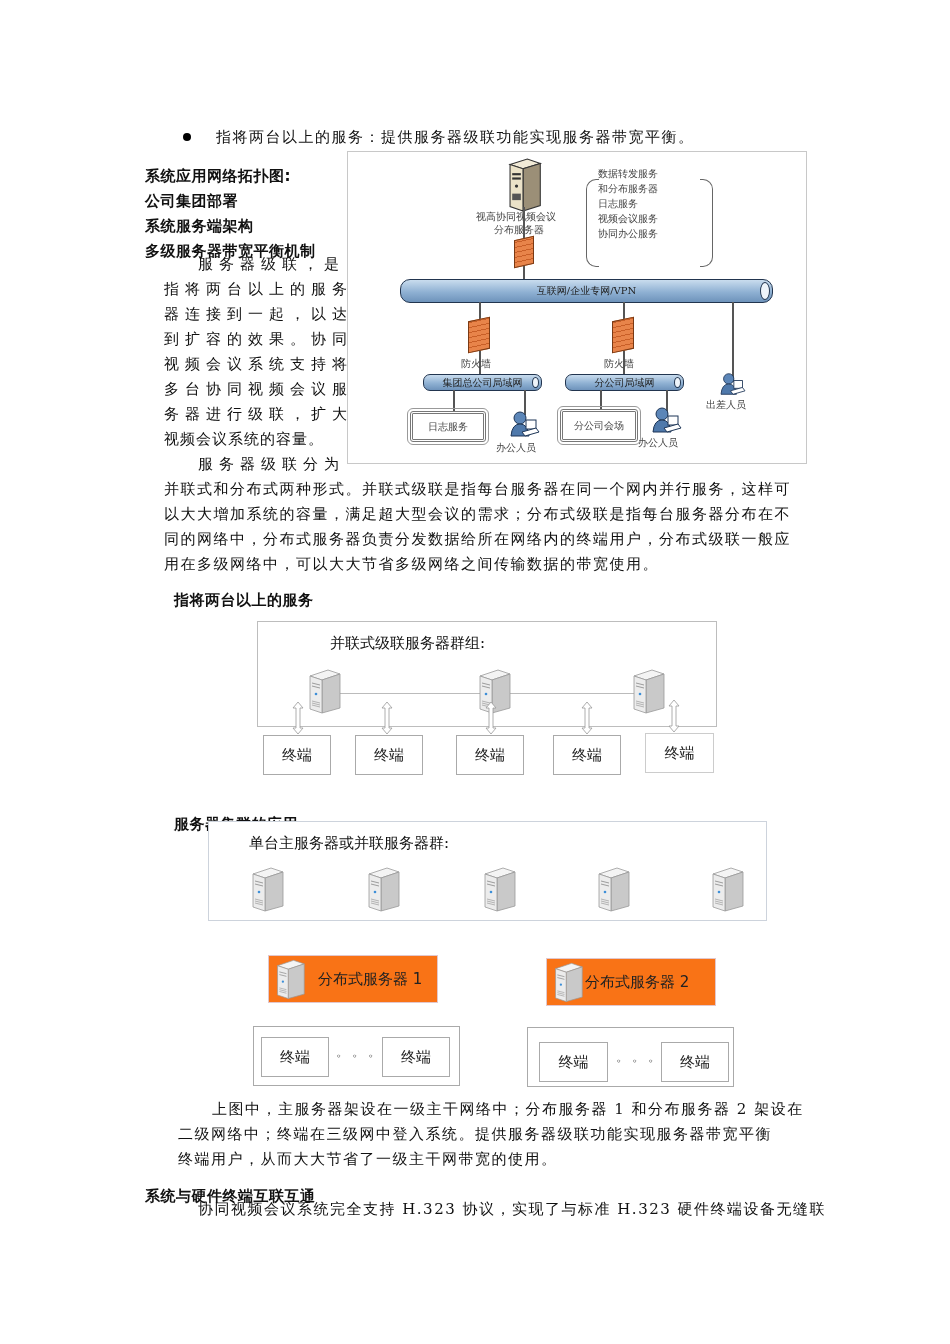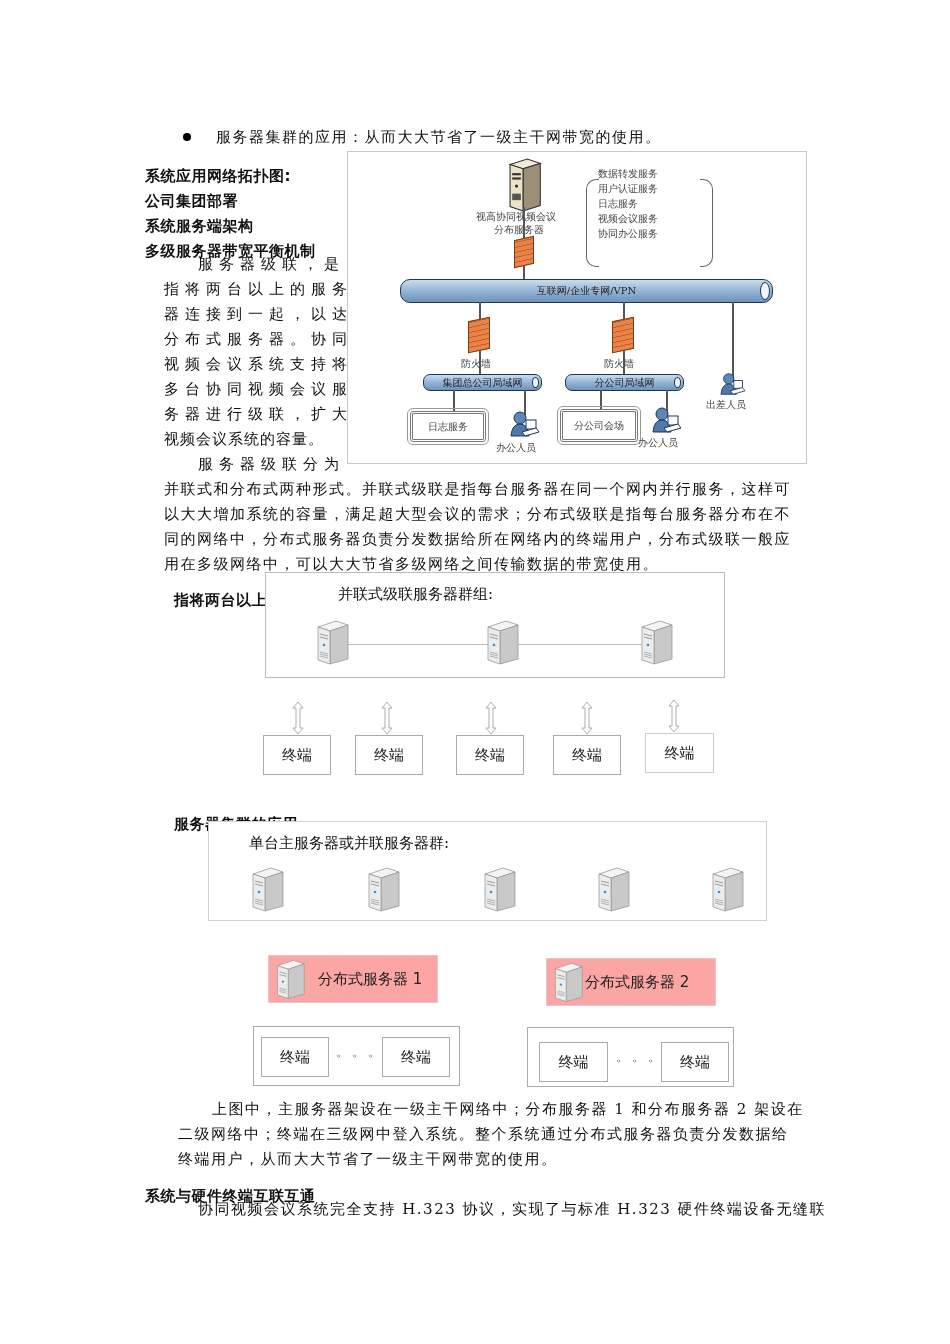--- a/index.html
+++ b/index.html
@@ -12,21 +12,21 @@
   .frame{border:1px solid #bdbdbd;background:#fff;}
   .sm{font-size:10px;color:#444;white-space:nowrap;line-height:15px;}
   .pipe{border:1.5px solid #22354f;border-radius:10px;background:linear-gradient(#c9dcee,#8fb1d3 55%,#6e93bb);display:flex;align-items:center;justify-content:center;font-size:10px;color:#222;}
   .pipe-end{position:absolute;right:2px;top:2px;bottom:2px;width:8px;border-radius:50%;border:1.5px solid #22354f;background:#eef4fa;}
   .wall{background:repeating-linear-gradient(0deg,#e8844a 0 4px,#c85e27 4px 5px),#e8844a;border:1px solid #7a3a14;transform:skewY(-12deg);}
   .vline{position:absolute;width:1.5px;background:#555;}
   .venue{border:3px double #777;outline:1px solid #999;outline-offset:2px;border-radius:3px;background:#fff;display:flex;align-items:center;justify-content:center;font-size:10px;color:#444;}
   .srv{position:absolute;width:36px;height:46px;}
   .term{position:absolute;border:1px solid #aaa;background:#fff;display:flex;align-items:center;justify-content:center;font-size:15px;color:#222;}
   .arrow{position:absolute;width:12px;}
-  .dsrv{position:absolute;border:1px solid #e2c7cc;background:#fca5a5;display:flex;align-items:center;}
+  .dsrv{position:absolute;border:1px solid #e2c7cc;background:#f97316;display:flex;align-items:center;}
   .dsrv span{font-family:"DejaVu Sans","Liberation Sans",sans-serif;font-size:15px;color:#222;}
 </style>
 </head>
 <body>
 
 <svg width="0" height="0" style="position:absolute">
   <defs>
     <symbol id="server-sym" viewBox="0 0 36 46">
       <polygon points="4,8 22,2 34,6 16,12" fill="#f4f4f4" stroke="#999" stroke-width="0.8"></polygon>
       <polygon points="16,12 34,6 34,40 16,45" fill="#c9c9c9" stroke="#999" stroke-width="0.8"></polygon>
@@ -50,51 +50,51 @@
       <polygon points="6,6 18,10 18,49 6,45" fill="#ebe2c8" stroke="#333" stroke-width="1"></polygon>
       <rect x="8" y="14" width="8" height="2" fill="#333"></rect>
       <rect x="8" y="18" width="8" height="2" fill="#333"></rect>
       <circle cx="12" cy="26" r="1.5" fill="#333"></circle>
       <rect x="8" y="33" width="8" height="6" fill="#555"></rect>
     </symbol>
   </defs>
 </svg>
 
 <div class="abs bullet" style="left:183px;top:133px;"></div>
-<div class="abs txt" style="left:216px;top:125px;">服务器集群的应用：从而大大节省了一级主干网带宽的使用。</div>
+<div class="abs txt" style="left:216px;top:125px;">指将两台以上的服务：提供服务器级联功能实现服务器带宽平衡。</div>
 
 <div class="abs h" style="left:145px;top:152px;">系统应用网络拓扑图:</div>
 <div class="abs h" style="left:145px;top:177px;">公司集团部署</div>
 <div class="abs h" style="left:145px;top:202px;">系统服务端架构</div>
 <div class="abs h" style="left:145px;top:227px;">多级服务器带宽平衡机制</div>
 
 <div class="abs txt wide" style="left:198px;top:252px;">服务器级联，是</div>
 <div class="abs txt wide" style="left:164px;top:277px;">指将两台以上的服务</div>
 <div class="abs txt wide" style="left:164px;top:302px;">器连接到一起，以达</div>
-<div class="abs txt wide" style="left:164px;top:327px;">分布式服务器。协同</div>
+<div class="abs txt wide" style="left:164px;top:327px;">到扩容的效果。协同</div>
 <div class="abs txt wide" style="left:164px;top:352px;">视频会议系统支持将</div>
 <div class="abs txt wide" style="left:164px;top:377px;">多台协同视频会议服</div>
 <div class="abs txt wide" style="left:164px;top:402px;">务器进行级联，扩大</div>
 <div class="abs txt" style="left:164px;top:427px;letter-spacing:1px;">视频会议系统的容量。</div>
 <div class="abs txt wide" style="left:198px;top:452px;">服务器级联分为</div>
 
 <div class="abs frame" style="left:347px;top:151px;width:458px;height:311px;border-color:#c8c8c8;">
   <svg class="abs" style="left:155px;top:6px;" width="40" height="54">
       <use href="#tower-sym"></use>
     </svg>
   <div class="abs sm" style="left:128px;top:57px;">视高协同视频会议</div>
   <div class="abs sm" style="left:146px;top:70px;">分布服务器</div>
   <div class="vline" style="left:175px;top:55px;height:82px;"></div>
   <div class="abs wall" style="left:166px;top:86px;width:18px;height:26px;"></div>
 
   <div class="abs" style="left:238px;top:27px;width:12px;height:86px;border:1.5px solid #666;border-right:none;border-radius:10px 0 0 10px;"></div>
   <div class="abs" style="left:352px;top:27px;width:12px;height:86px;border:1.5px solid #666;border-left:none;border-radius:0 10px 10px 0;"></div>
   <div class="abs" style="left:250px;top:14px;">
     <div class="sm">数据转发服务</div>
-    <div class="sm">用户认证服务</div>
+    <div class="sm">和分布服务器</div>
     <div class="sm">日志服务</div>
     <div class="sm">视频会议服务</div>
     <div class="sm">协同办公服务</div>
   </div>
 
   <div class="abs pipe" style="left:52px;top:127px;width:371px;height:22px;">
     <span>互联网/企业专网/VPN</span>
     <div class="pipe-end"></div>
   </div>
 
@@ -142,21 +142,21 @@
   <div class="abs sm" style="left:290px;top:283px;">办公人员</div>
   <div class="abs sm" style="left:358px;top:245px;">出差人员</div>
 </div>
 
 <div class="abs txt" style="left:164px;top:477px;">并联式和分布式两种形式。并联式级联是指每台服务器在同一个网内并行服务，这样可</div>
 <div class="abs txt" style="left:164px;top:502px;">以大大增加系统的容量，满足超大型会议的需求；分布式级联是指每台服务器分布在不</div>
 <div class="abs txt" style="left:164px;top:527px;">同的网络中，分布式服务器负责分发数据给所在网络内的终端用户，分布式级联一般应</div>
 <div class="abs txt" style="left:164px;top:552px;">用在多级网络中，可以大大节省多级网络之间传输数据的带宽使用。</div>
 
 <div class="abs h" style="left:174px;top:576px;">指将两台以上的服务</div>
-<div class="abs frame" style="left:257px;top:572px;width:458px;height:104px;margin-left:8px;">
+<div class="abs frame" style="left:257px;top:621px;width:458px;height:104px;">
   <div class="abs" style="left:72px;top:12px;font-size:15px;white-space:nowrap;">并联式级联服务器群组:</div>
   <div class="abs" style="left:70px;top:71px;width:330px;height:1px;background:#bbb;"></div>
   <svg class="srv" style="left:48px;top:46px;">
       <use href="#server-sym"></use>
     </svg>
   <svg class="srv" style="left:218px;top:46px;">
       <use href="#server-sym"></use>
     </svg>
   <svg class="srv" style="left:372px;top:46px;">
       <use href="#server-sym"></use>
@@ -240,17 +240,17 @@
   <div class="term" style="left:11px;top:14px;width:67px;height:38px;">
       <span>终端</span>
     </div>
   <div class="abs" style="left:88px;top:20px;font-size:13px;color:#555;letter-spacing:3px;">。。。。</div>
   <div class="term" style="left:133px;top:14px;width:66px;height:38px;">
       <span>终端</span>
     </div>
 </div>
 
 <div class="abs txt" style="left:212px;top:1097px;">上图中，主服务器架设在一级主干网络中；分布服务器 1 和分布服务器 2 架设在</div>
-<div class="abs txt" style="left:178px;top:1122px;">二级网络中；终端在三级网中登入系统。整个系统通过分布式服务器负责分发数据给</div>
+<div class="abs txt" style="left:178px;top:1122px;">二级网络中；终端在三级网中登入系统。提供服务器级联功能实现服务器带宽平衡</div>
 <div class="abs txt" style="left:178px;top:1147px;">终端用户，从而大大节省了一级主干网带宽的使用。</div>
 
 <div class="abs h" style="left:145px;top:1172px;">系统与硬件终端互联互通</div>
 <div class="abs txt" style="left:198px;top:1197px;">协同视频会议系统完全支持 H.323 协议，实现了与标准 H.323 硬件终端设备无缝联</div>
 
 </body></html>

